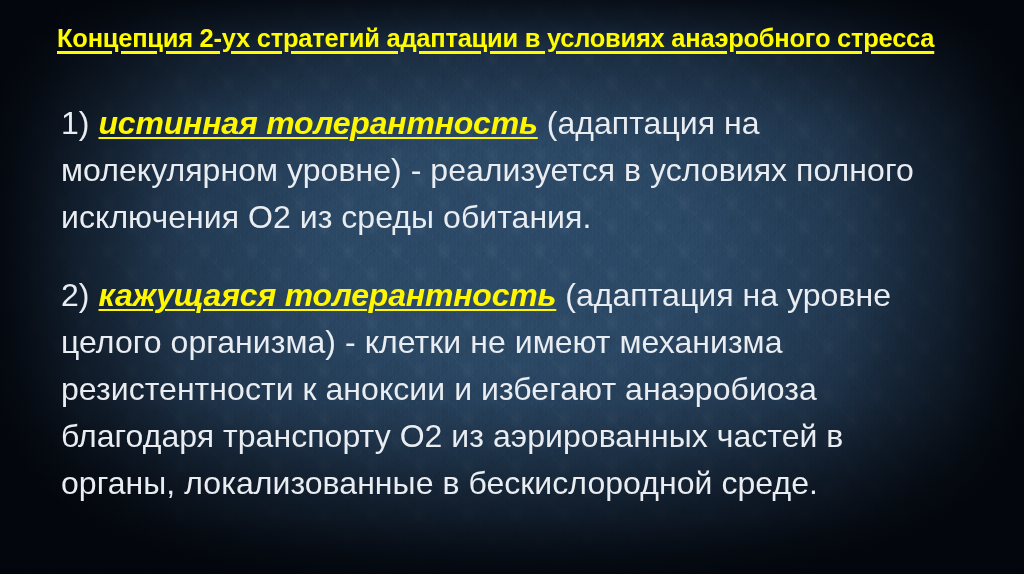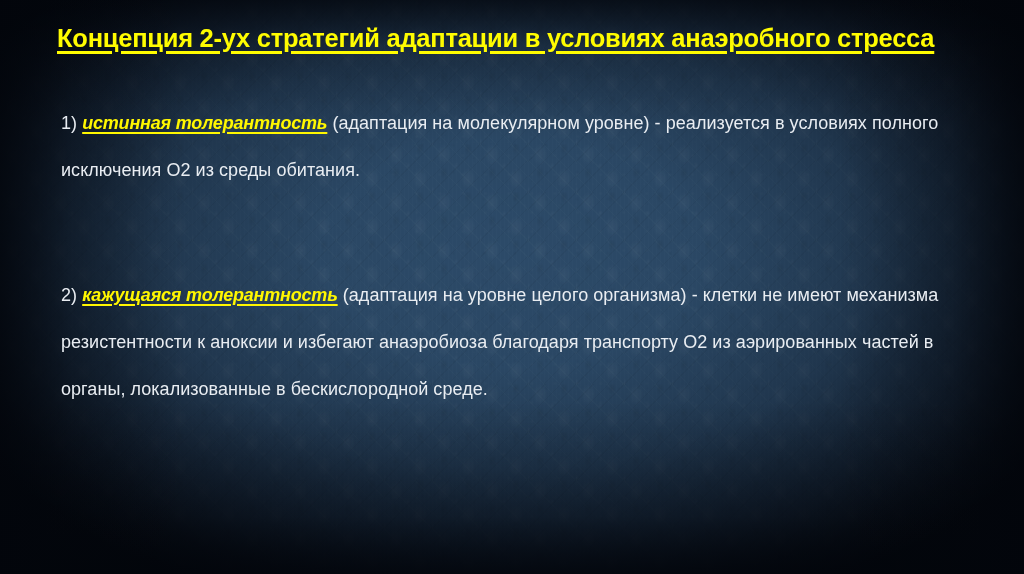--- a/index.html
+++ b/index.html
@@ -91,21 +91,21 @@
     text-decoration: underline;
     text-underline-offset: 4px;
     text-decoration-thickness: 2.5px;
     line-height: 1.1;
   }
 
   .body-block {
     position: absolute;
     left: 61px;
     width: 900px;
-    font-size: 18px;
+    font-size: 32px;
     line-height: 47px;
     color: #e9edf2;
     font-weight: normal;
     letter-spacing: 0.05px;
   }
 
   #para-1 { top: 100px; }
   #para-2 { top: 272px; }
 
   .term {

